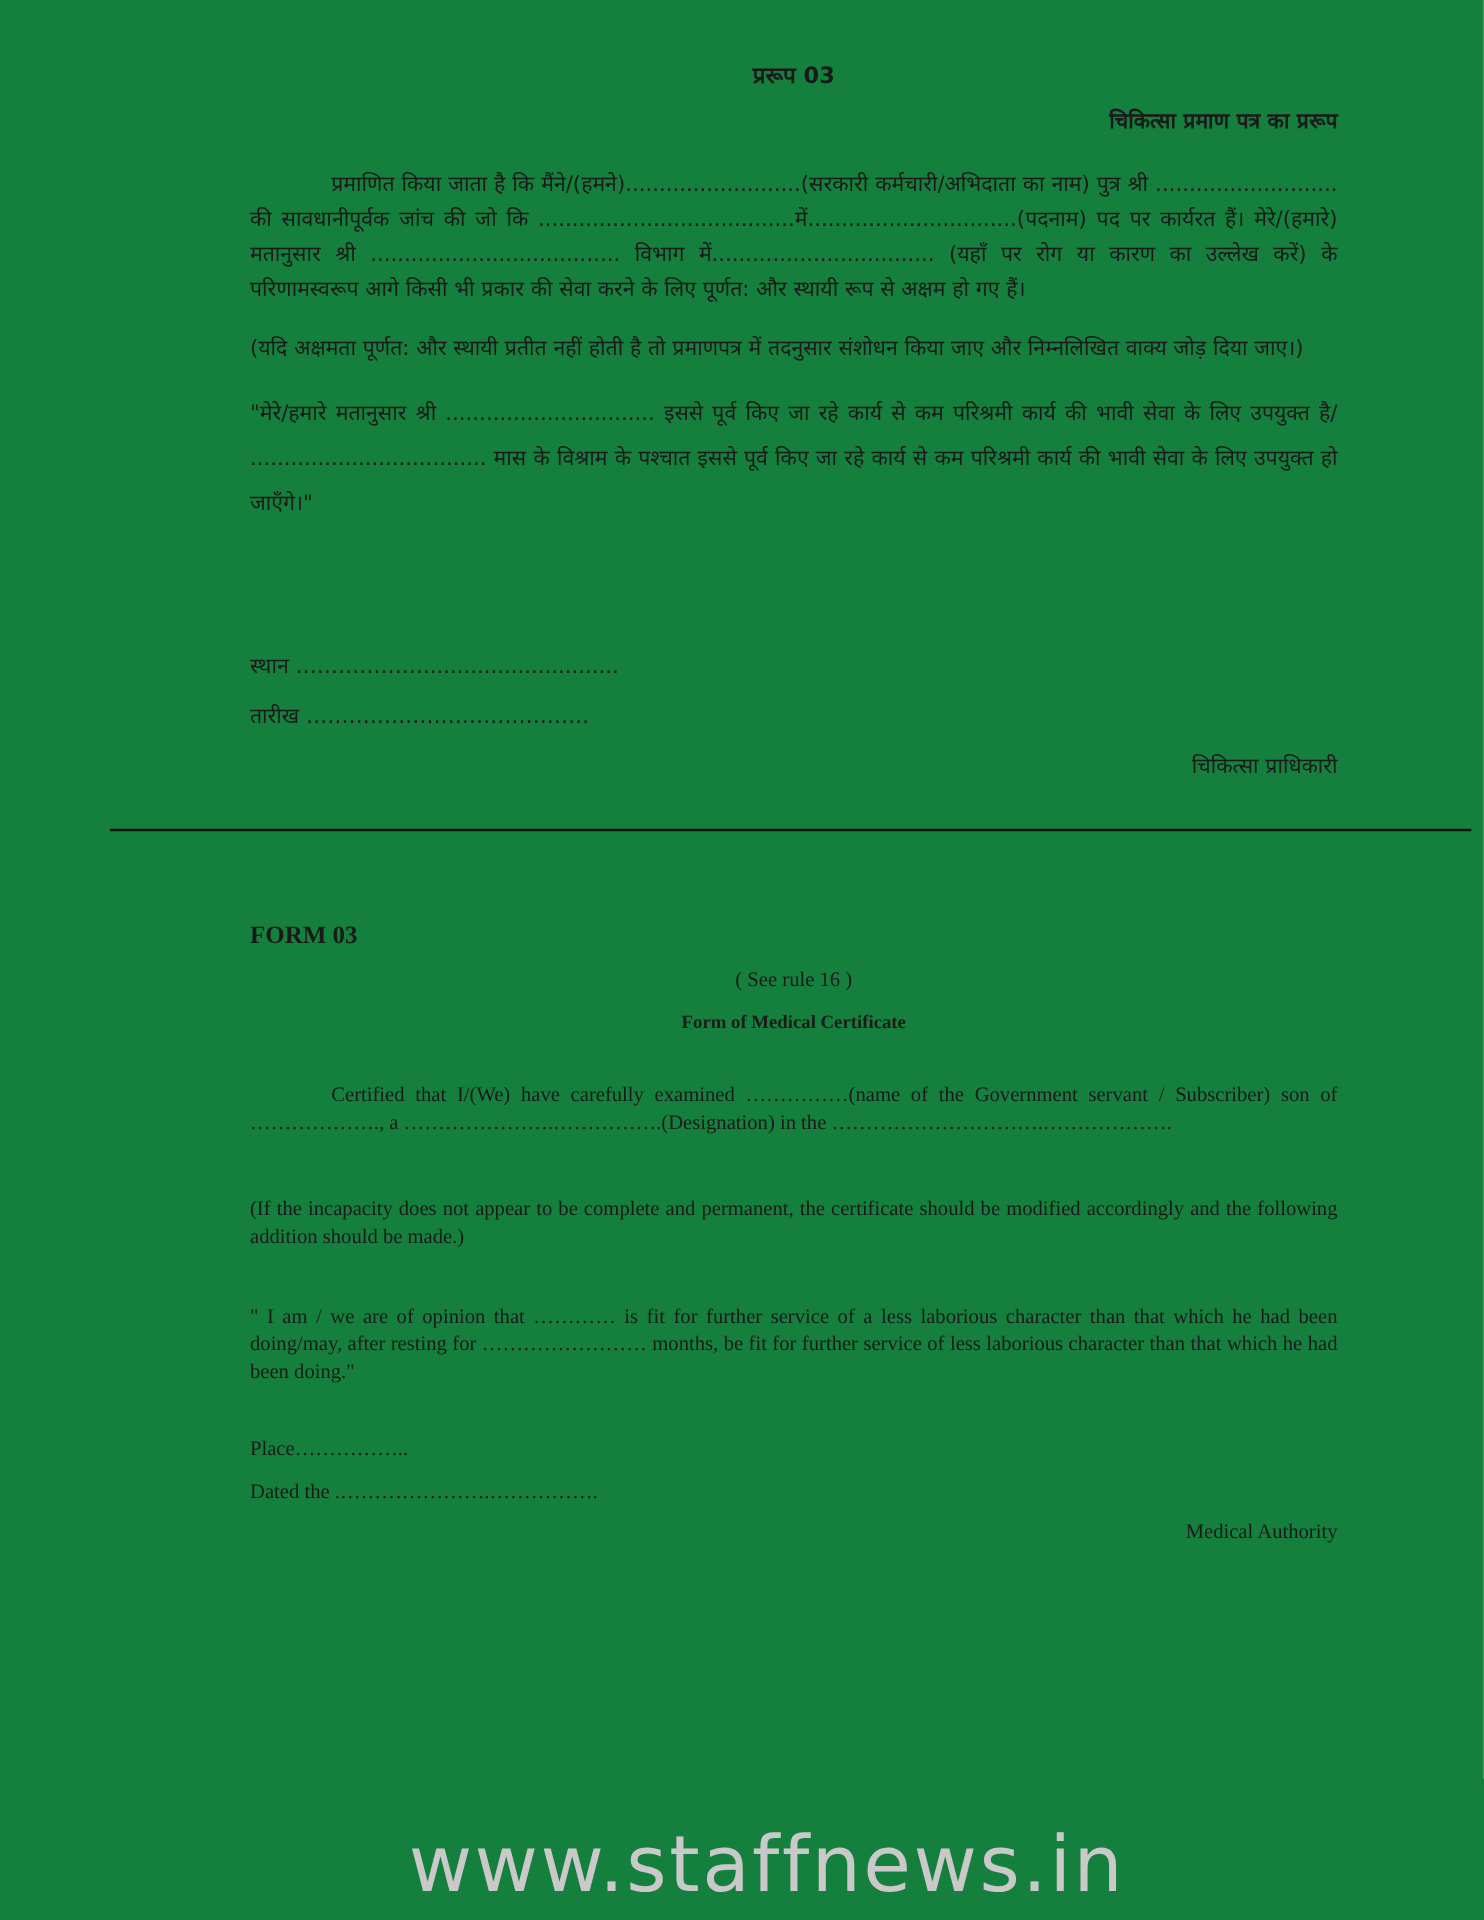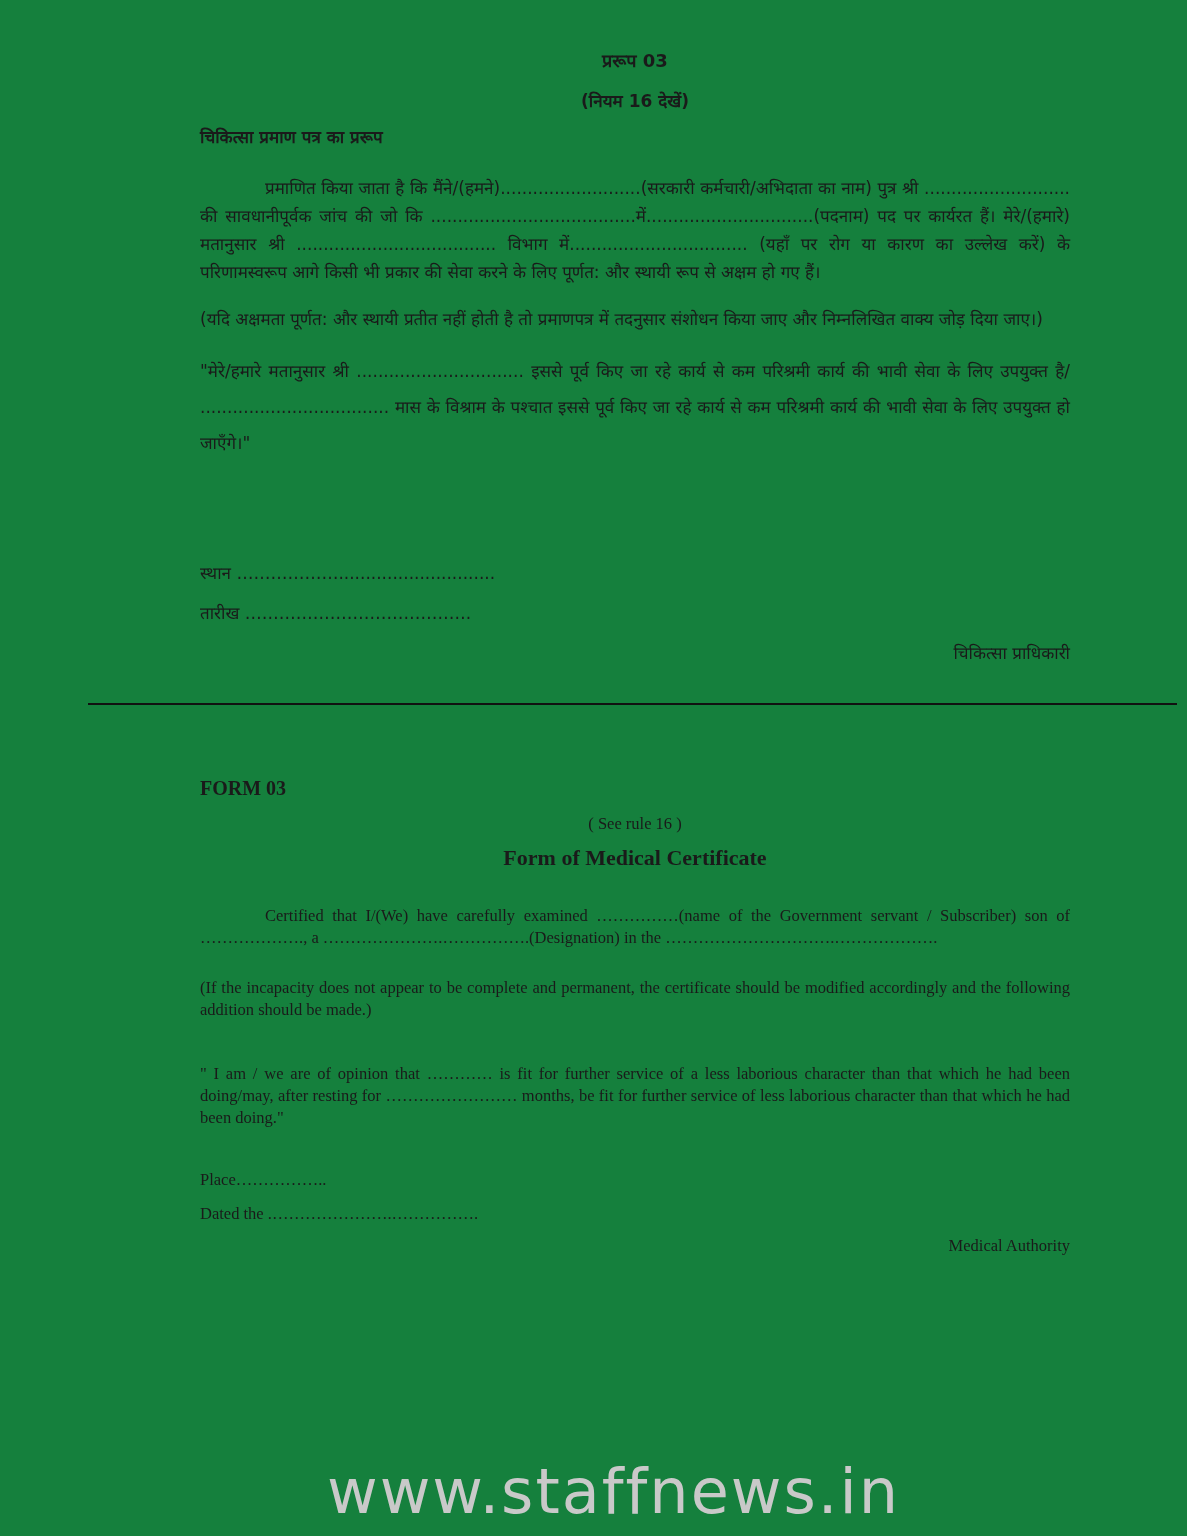--- a/index.html
+++ b/index.html
@@ -35,21 +35,21 @@
   }
   .hindi .doc-subtitle {
     margin-top: 18px;
     text-align: center;
     font-weight: bold;
     font-size: 17px;
     line-height: 22px;
   }
   .hindi .doc-heading {
     margin-top: 14px;
-    text-align: left;
+    text-align: right;
     font-weight: bold;
     font-size: 17px;
     line-height: 22px;
   }
   .hindi .para1 {
     margin-top: 26px;
     text-align: justify;
     text-indent: 65px;
     line-height: 28px;
   }
@@ -103,36 +103,36 @@
     margin-top: 14px;
     text-align: center;
     font-weight: normal;
     font-size: 16.5px;
     line-height: 22px;
   }
   .english .doc-heading {
     margin-top: 12px;
     text-align: center;
     font-weight: bold;
-    font-size: 22px;
+    font-size: 15px;
     line-height: 22px;
   }
   .english .para1 {
     margin-top: 36px;
     text-align: justify;
     text-indent: 65px;
     line-height: 22px;
   }
   .english .para2 {
     margin-top: 10px;
     text-align: justify;
     line-height: 22px;
   }
   .english .para3 {
-    margin-top: 28px;
+    margin-top: 47px;
     text-align: justify;
     line-height: 22px;
   }
   .english .para4 {
     margin-top: 42px;
     text-align: justify;
     line-height: 22px;
   }
   .english .place-line {
     margin-top: 40px;
@@ -163,21 +163,20 @@
     pointer-events: none;
   }
 </style>
 </head>
 <body>
 
 <div class="page">
 
   <div class="content hindi">
     <div class="doc-title">प्ररूप  03</div>
-    <div class="doc-subtitle">(नियम 16 देखें)</div>
     <div class="doc-heading">चिकित्सा प्रमाण पत्र का प्ररूप</div>
 
     <p class="para1">प्रमाणित किया जाता है कि मैंने/(हमने)..........................(सरकारी कर्मचारी/अभिदाता का नाम) पुत्र श्री ........................... की सावधानीपूर्वक जांच की जो कि ......................................में...............................(पदनाम) पद पर कार्यरत हैं। मेरे/(हमारे) मतानुसार श्री  ..................................... विभाग में................................. (यहाँ पर रोग या कारण का उल्लेख करें) के परिणामस्वरूप आगे किसी भी प्रकार की सेवा करने के लिए पूर्णत: और स्थायी रूप से अक्षम हो गए हैं।</p>
     <p class="para2">(यदि अक्षमता पूर्णत: और स्थायी प्रतीत नहीं होती है तो प्रमाणपत्र में तदनुसार संशोधन किया जाए और निम्नलिखित वाक्य जोड़ दिया जाए।)</p>
     <p class="para3">"मेरे/हमारे मतानुसार श्री ............................... इससे पूर्व किए जा रहे कार्य से कम परिश्रमी कार्य की भावी सेवा के लिए उपयुक्त है/ ................................... मास के विश्राम के पश्चात इससे पूर्व किए जा रहे कार्य से कम परिश्रमी कार्य की भावी सेवा के लिए उपयुक्त हो जाएँगे।"</p>
 
     <div class="place-line">स्थान ……………….............................</div>
     <div class="date-line">तारीख ………………………………….</div>
     <div class="authority-line">चिकित्सा प्राधिकारी</div>
   </div>

